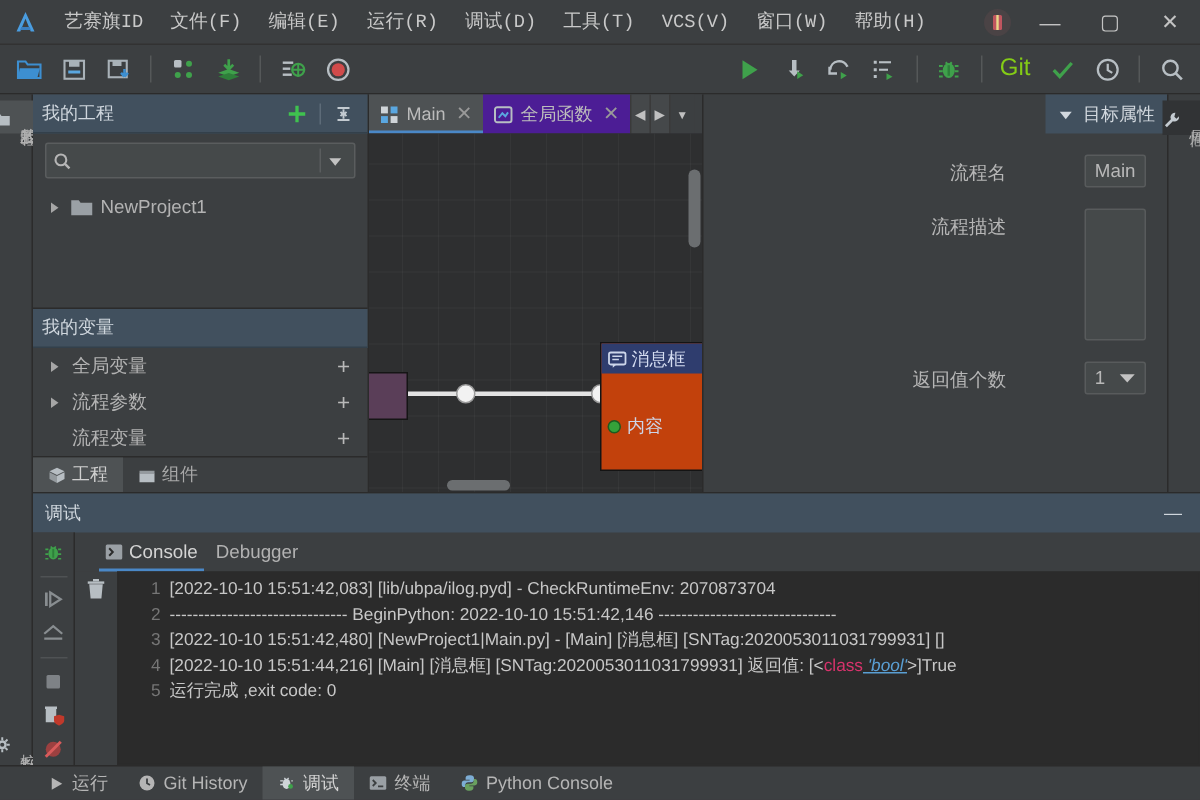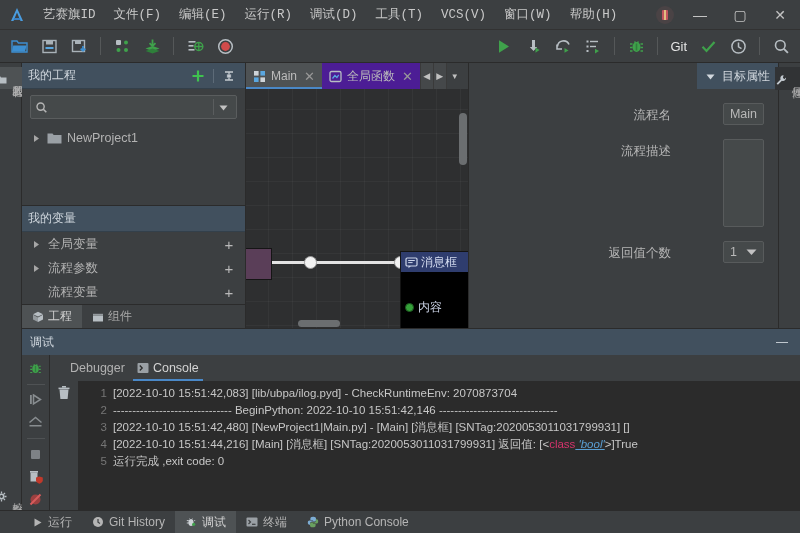--- a/index.html
+++ b/index.html
@@ -36,21 +36,21 @@
   .toolbar {
     height: 33px; flex: 0 0 33px; background: #3c3f41; display: flex; align-items: center;
     border-bottom: 1px solid #2b2b2b; padding: 0 4px;
   }
   .tb-btn {
     width: 30px; height: 27px; display: flex; align-items: center; justify-content: center;
     border-radius: 3px;
   }
   .tb-sep { width: 1px; height: 18px; background: #555859; margin: 0 6px; }
   .tb-spacer { flex: 1; }
-  .tb-text { color: #e5e5e5; font-size: 13px; padding: 3px 6px; }
+  .tb-text { color: #84cc16; font-size: 16px; padding: 3px 6px; }
 
   
   .body-row { flex: 1; display: flex; min-height: 0; }
 
   
   .rail {
     width: 22px; flex: 0 0 22px; background: #3c3f41; border-right: 1px solid #2b2b2b;
     display: flex; flex-direction: column; justify-content: space-between; align-items: center;
     padding: 4px 0;
   }
@@ -134,22 +134,22 @@
       linear-gradient(to bottom, rgba(255,255,255,0.035) 1px, transparent 1px);
     background-size: 24px 24px;
     background-position: -2px -4px;
   }
   .node { position: absolute; }
   .node-purple {
     left: -40px; top: 159px; width: 66px; height: 32px;
     background: #5a3e58; border: 1px solid #151515;
   }
   .node-msg {
-    left: 154px; top: 162px; width: 74px; height: 86px;
-    border: 1px solid #141414; background: #000000;
+    left: 154px; top: 139px; width: 74px; height: 86px;
+    border: 1px solid #141414; background: #c2410c;
   }
   .node-msg .nm-head {
     height: 20px; background: #2f3d6e; display: flex; align-items: center; gap: 3px; padding-left: 4px;
     color: #d4dcf0; font-size: 12px;
   }
   .node-msg .nm-port {
     position: absolute; left: 4px; bottom: 20px; display: flex; align-items: center; gap: 4px;
     color: #cdd5e8; font-size: 12px;
   }
   .port-dot { width: 9px; height: 9px; border-radius: 50%; background: #35a13a; border: 1px solid #1d5a20; }
@@ -683,32 +683,32 @@
             </div>
             <div class="dr">
               <svg width="17" height="17" viewBox="0 0 17 17">
                   <circle cx="8.5" cy="8.5" r="5" fill="#9c4040"></circle>
                   <path d="M3.5 13.5L13.5 3.5" stroke="#d85b5b" stroke-width="2"></path>
                 </svg>
             </div>
           </div>
           <div class="dbg-right">
             <div class="dbg-tabs">
-              <div class="dbg-tab">
-                <span>Debugger</span>
-              </div>
               <div class="dbg-tab active">
                 <span>
                   <svg width="12" height="12" viewBox="0 0 12 12">
                       <rect x="0.5" y="1" width="11" height="10" rx="1" fill="#9aa0a5"></rect>
                       <path d="M2.8 3.5l2.4 2.5-2.4 2.5" fill="none" stroke="#2b2b2b" stroke-width="1.3"></path>
                     </svg>
                 </span>
                 <span>Console</span>
                 <span class="underline"></span>
+              </div>
+              <div class="dbg-tab">
+                <span>Debugger</span>
               </div>
             </div>
             <div class="console-row">
               <div class="console-tools">
                 <div class="dr">
                   <svg width="16" height="16" viewBox="0 0 16 16">
                       <path d="M3.5 4.5h9l-0.9 9.5h-7.2z" fill="#b7bec3"></path>
                       <rect x="2.5" y="2.6" width="11" height="1.6" fill="#b7bec3"></rect>
                       <rect x="6" y="1" width="4" height="1.6" fill="#b7bec3"></rect>
                     </svg>

